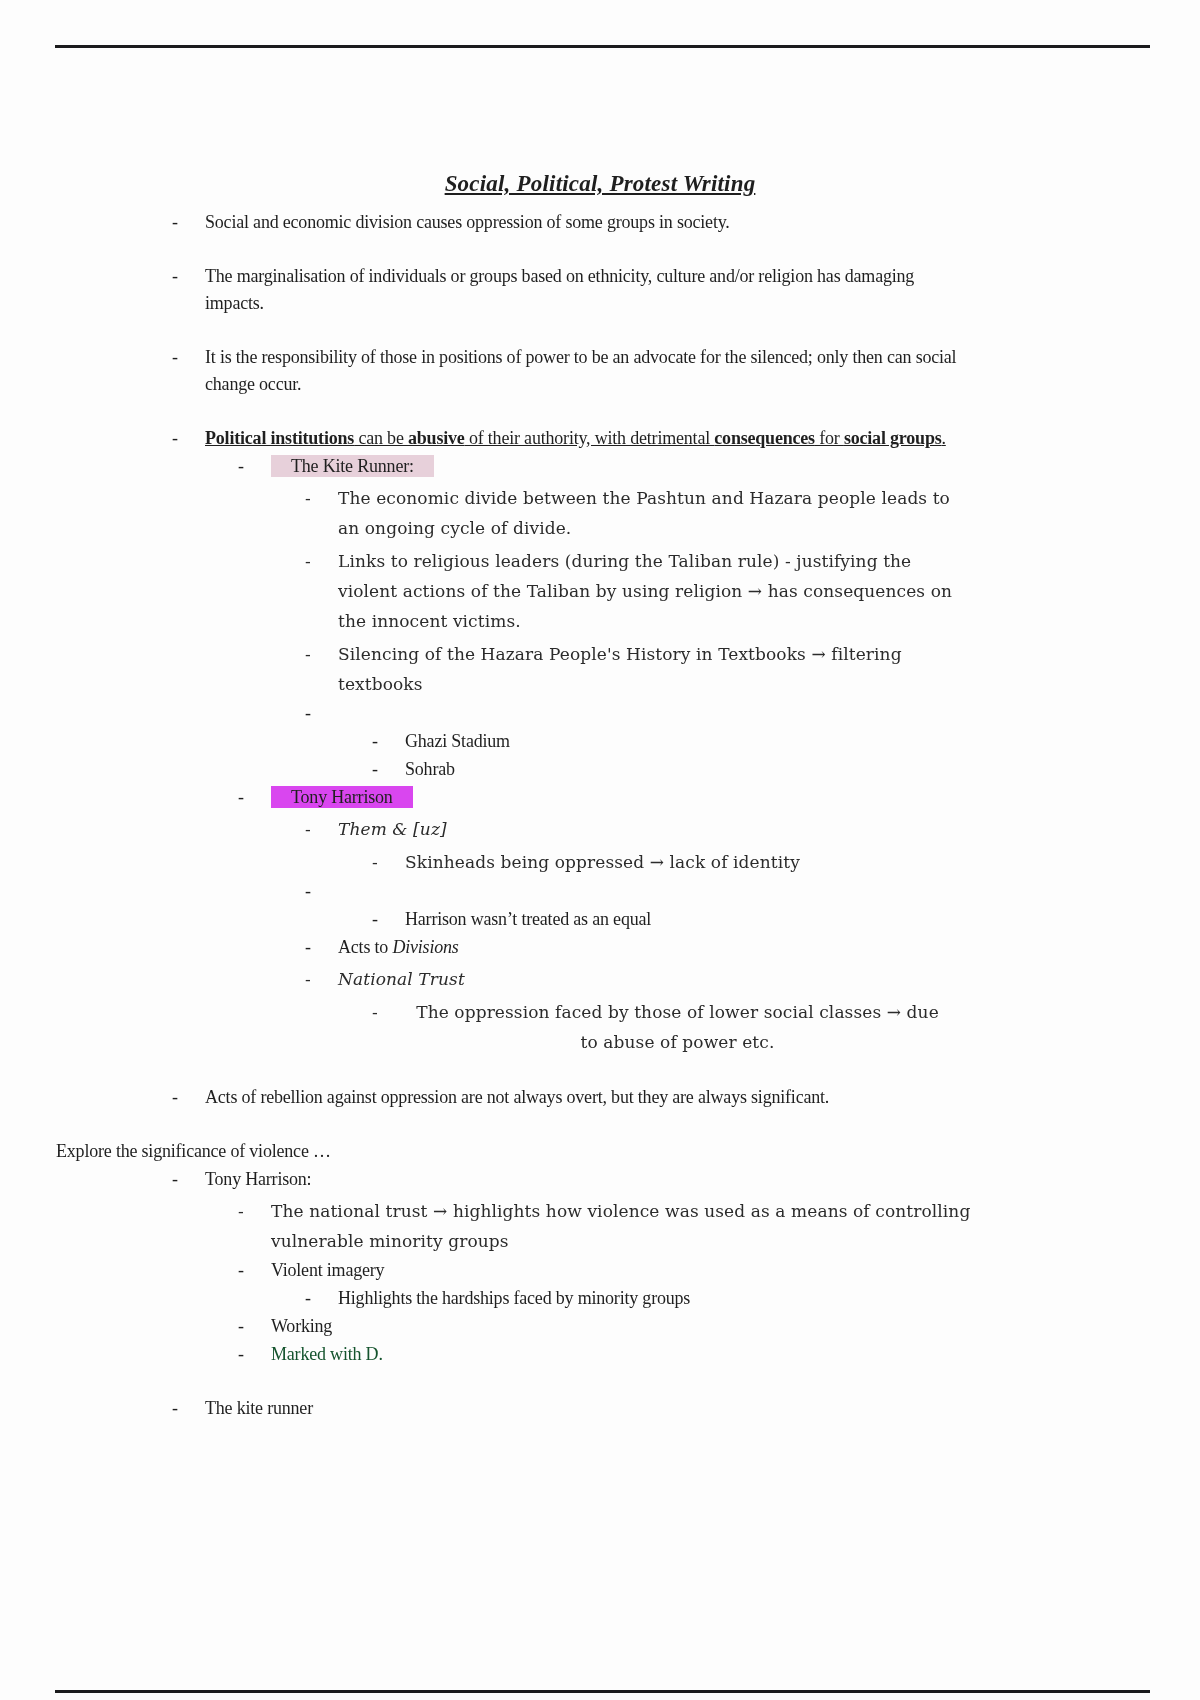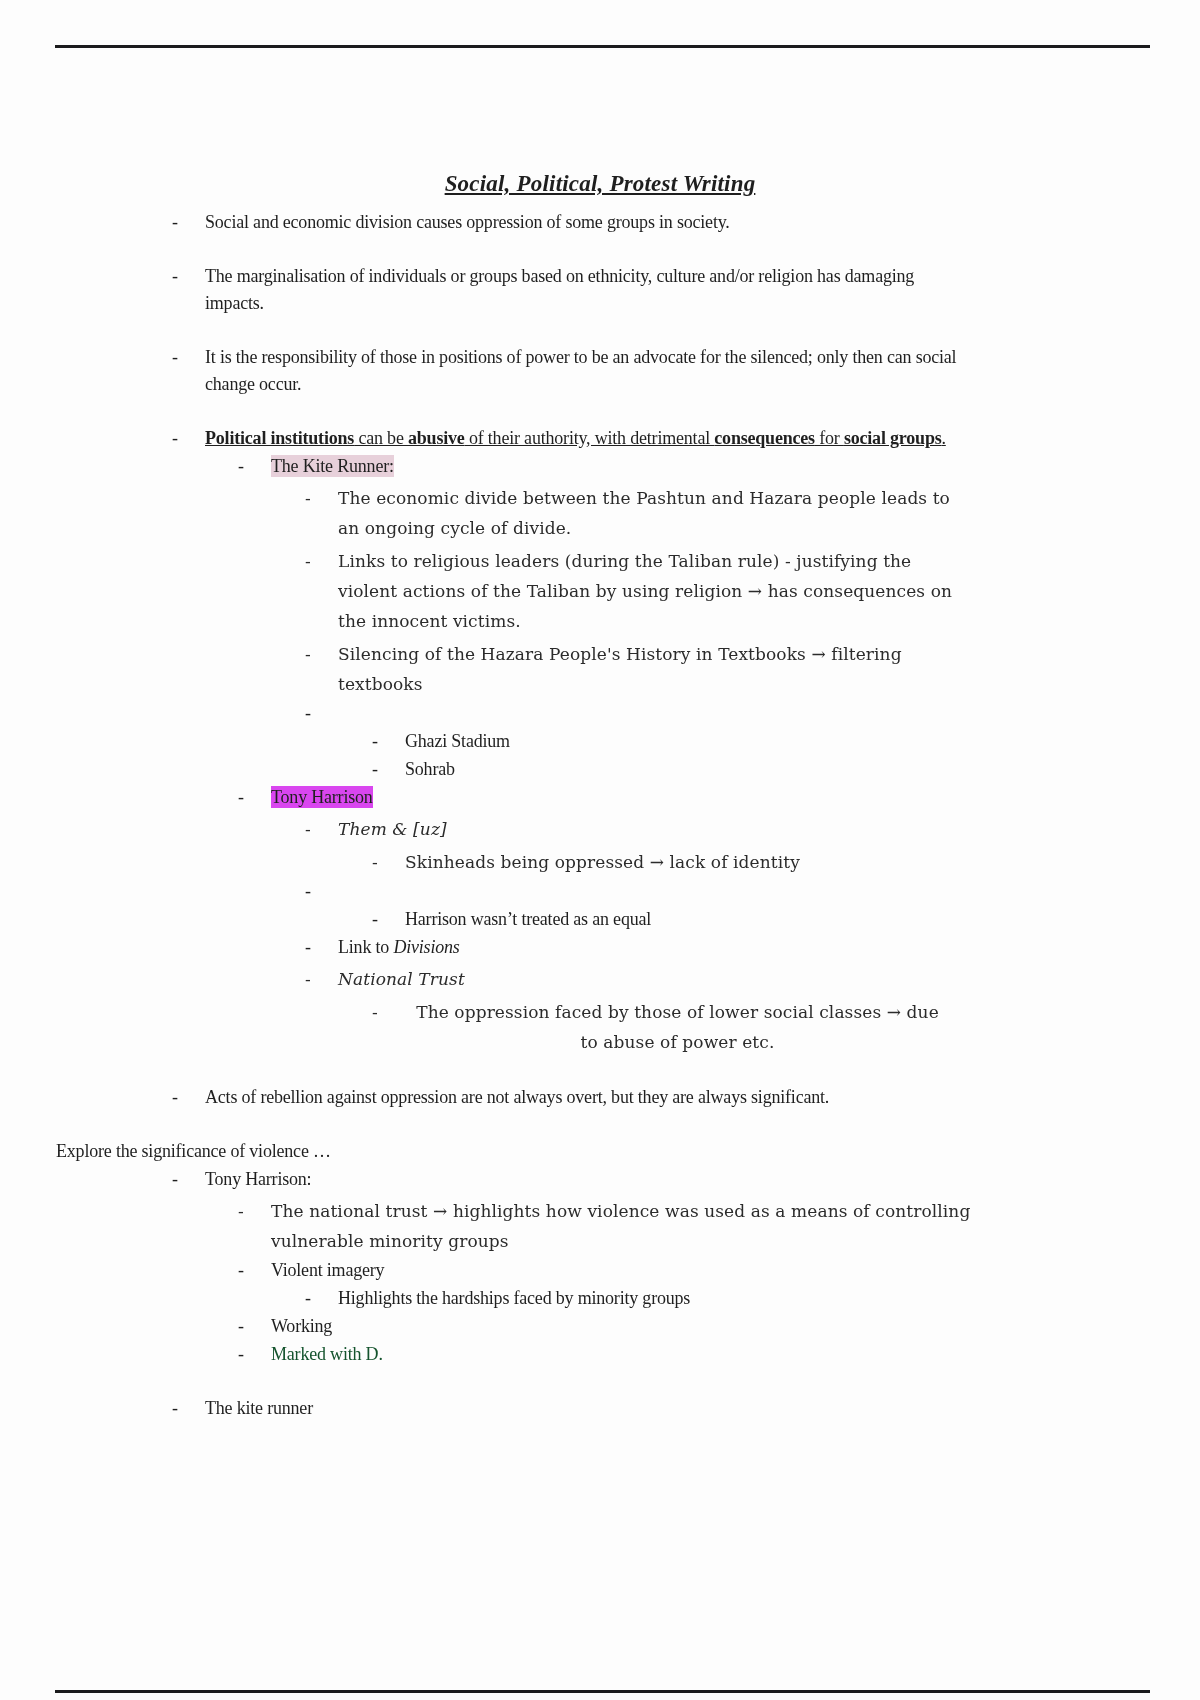--- a/index.html
+++ b/index.html
@@ -51,21 +51,21 @@
 
   
   .s { font-family:"DejaVu Serif", serif; font-size:17px; line-height:30px; letter-spacing:0.1px; color:#2b2b2b; margin-top:3px; }
   .l1.s .t { max-width:700px; }
   .l2.s .t { max-width:625px; }
   .l3.s .t { max-width:545px; }
 
   .t.u { text-decoration:underline; }
   .bold { font-weight:bold; }
   .it { font-style:italic; }
-  .hl { padding:1px 0; }
+  .hl { padding:1px 20px; }
 </style>
 </head>
 <body>
 
 <div class="page">
   <div class="rule top"></div>
   <div id="doc">
     <div class="title">Social, Political, Protest Writing</div>
   <div class="b l0">
         <span class="d">-</span>
@@ -124,21 +124,21 @@
       </div>
       <div class="b l2">
         <span class="d">-</span>
       </div>
       <div class="b l3">
         <span class="d">-</span>
         <div class="t"><span>Harrison wasn’t treated as an equal</span></div>
       </div>
       <div class="b l2">
         <span class="d">-</span>
-        <div class="t"><span>Link to </span><span class="it">Divisions</span></div>
+        <div class="t"><span>Acts to </span><span class="it">Divisions</span></div>
       </div>
       <div class="b l2 s">
         <span class="d">-</span>
         <div class="t"><span class="it">National Trust</span></div>
       </div>
       <div class="b l3 s">
         <span class="d">-</span>
         <div class="t"><span>The oppression faced by those of lower social classes → due to abuse of power etc.</span></div>
       </div>
       <div class="b l0 g">

